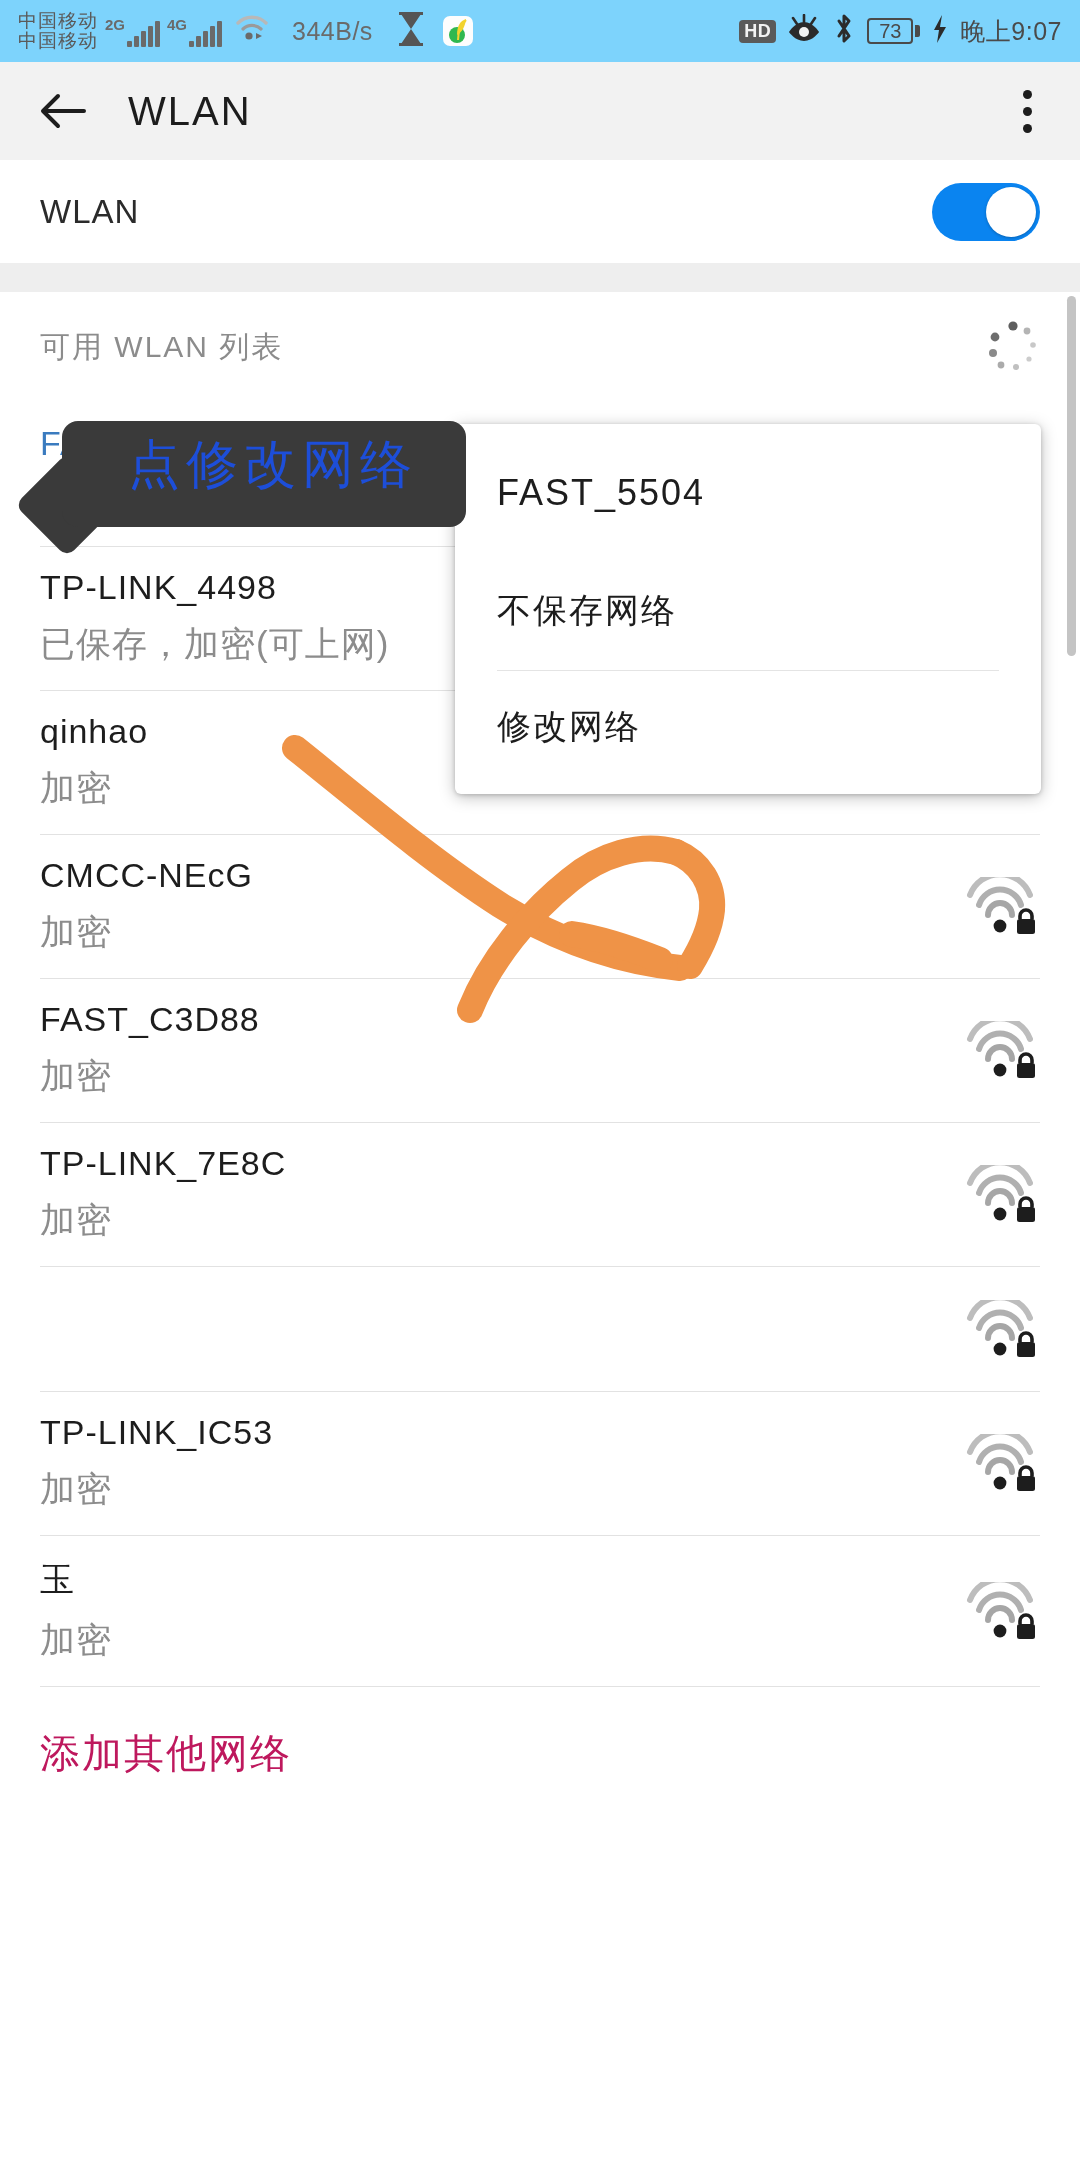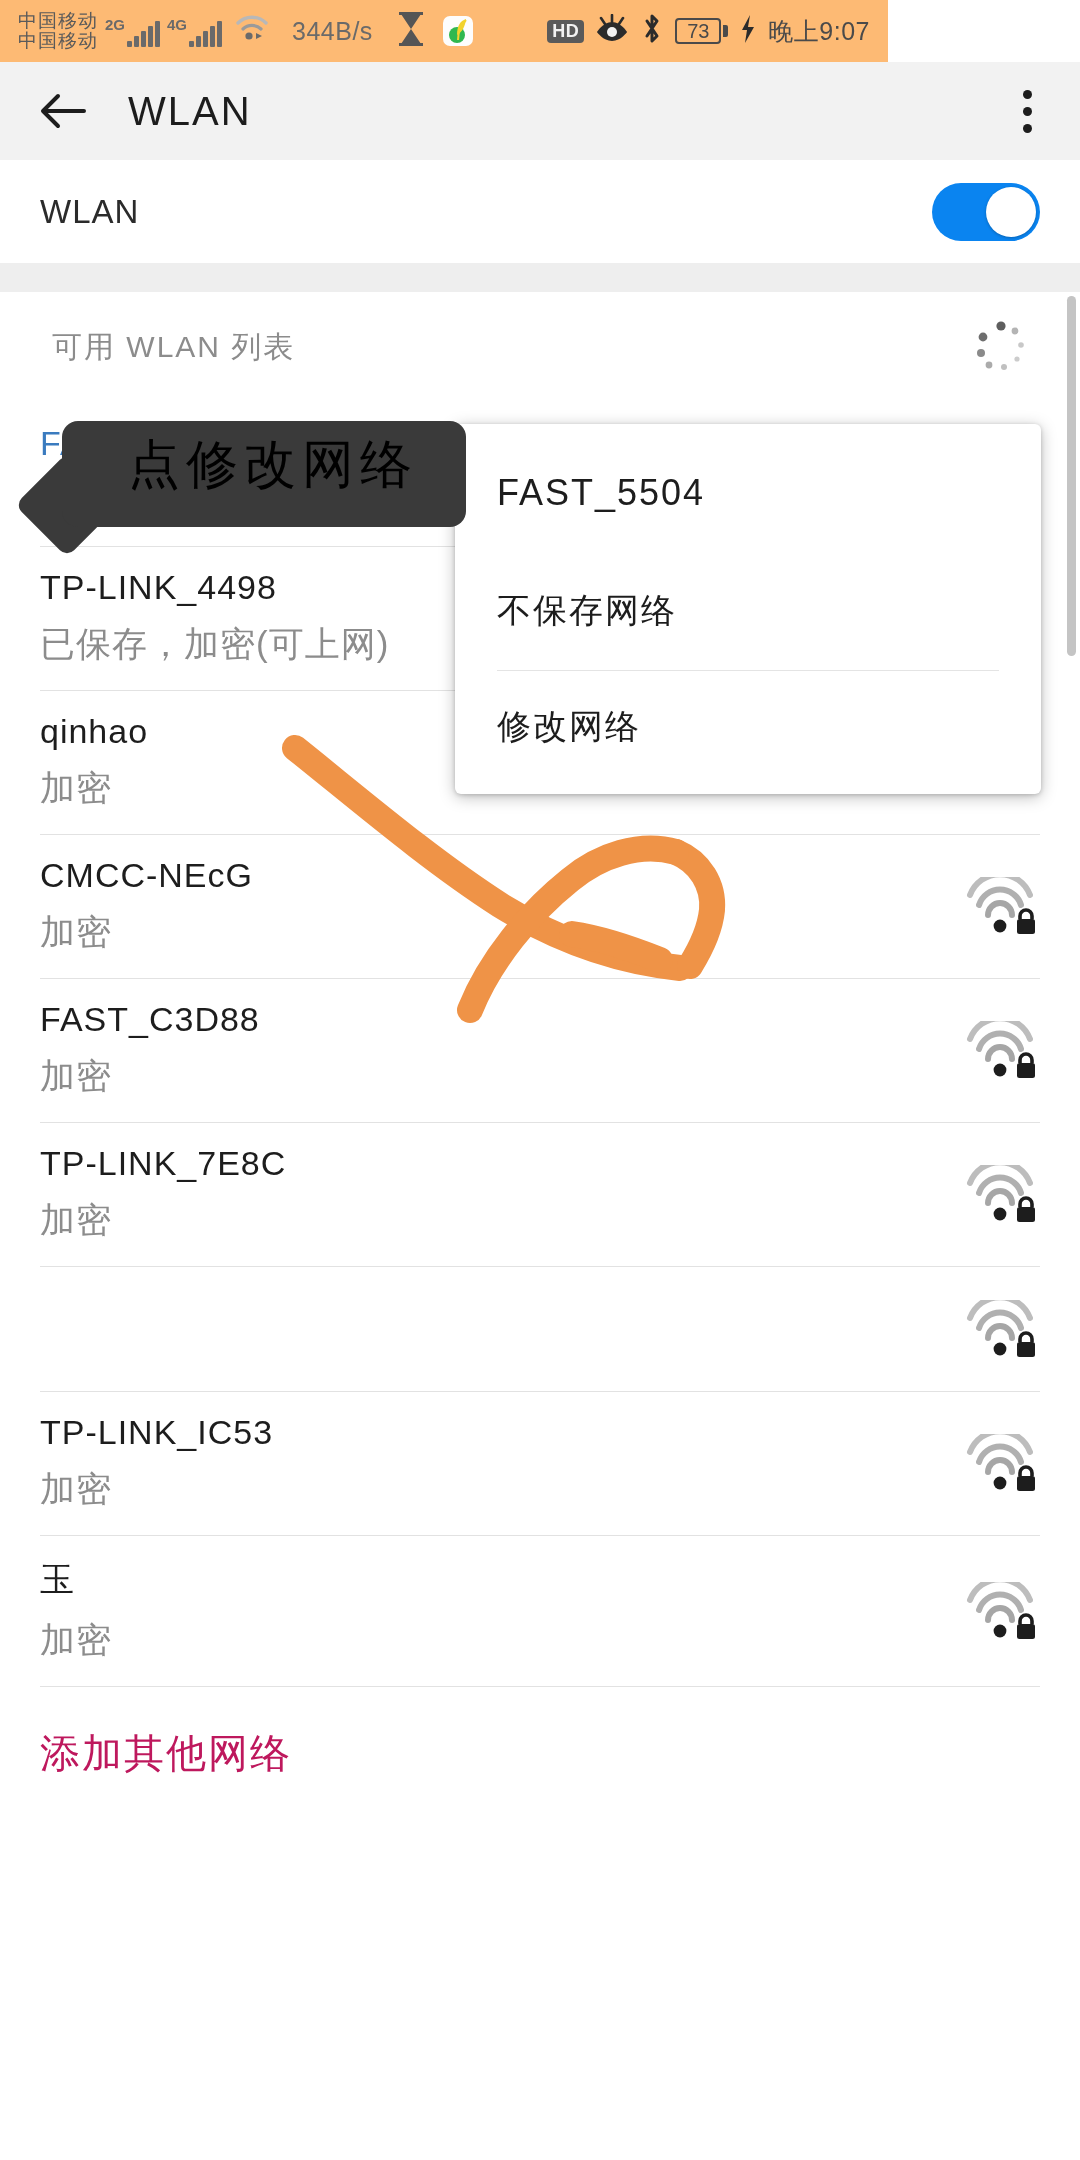--- a/index.html
+++ b/index.html
@@ -11,22 +11,22 @@
   }
   #screen {
     position: relative;
     width: 1080px; height: 2160px;
     background: #ffffff;
   }
 
   
   .statusbar {
     position: absolute; top: 0; left: 0;
-    width: 888px; height: 62px;
-    background: #fdba74;
+    width: 1080px; height: 62px;
+    background: #7dd3fc;
     display: flex; align-items: center;
     padding: 12px 18px;
   }
   .sb-left { display: flex; align-items: center; gap: 5px; }
   .carrier-stack {
     display: flex; flex-direction: column;
     justify-content: center;
     font-size: 19px; color: #5a5a5a;
     line-height: 1.04;
     letter-spacing: 1px;
@@ -132,21 +132,21 @@
   }
 
   
   .list-area {
     position: absolute; top: 292px; left: 0;
     width: 1080px; height: 1868px;
     background: #ffffff;
   }
   .list-header {
     height: 110px; display: flex; align-items: center;
-    padding: 0 52px;
+    padding: 0 40px;
   }
   .list-header-text {
     font-size: 30px; color: #8c8c8c; letter-spacing: 2px;
   }
   .spinner { margin-left: auto; width: 54px; height: 54px; position: relative; }
 
   .net-row {
     position: relative;
     min-height: 125px;
     padding: 22px 40px 22px 40px;
@@ -219,21 +219,21 @@
   .callout-tail {
     position: absolute; top: 468px; left: 30px;
     width: 74px; height: 74px;
     background: #3a3a3a;
     transform: rotate(45deg);
     border-radius: 10px;
     z-index: 39;
   }
   .callout-text {
     position: absolute; top: 430px; left: 128px;
-    font-size: 52px; color: #000000;
+    font-size: 52px; color: #1d4ed8;
     letter-spacing: 6px;
     z-index: 41;
     white-space: nowrap;
   }
 
   
   .arrow-layer {
     position: absolute; top: 0; left: 0;
     width: 1080px; height: 2160px;
     pointer-events: none; z-index: 50;

